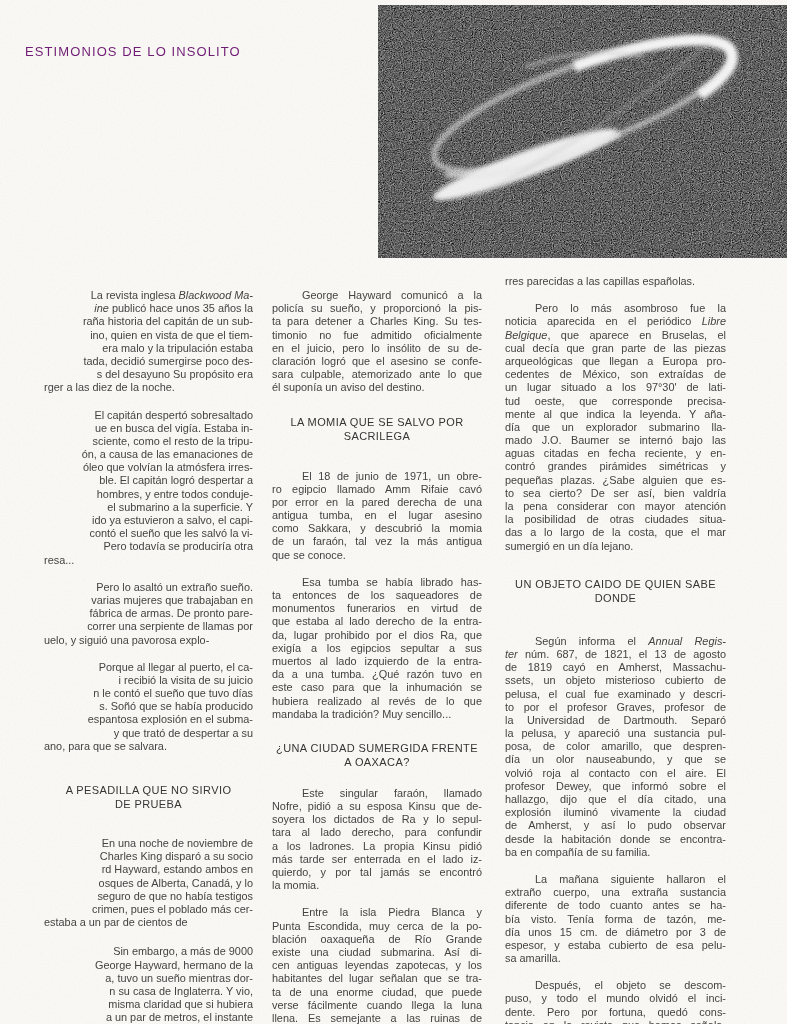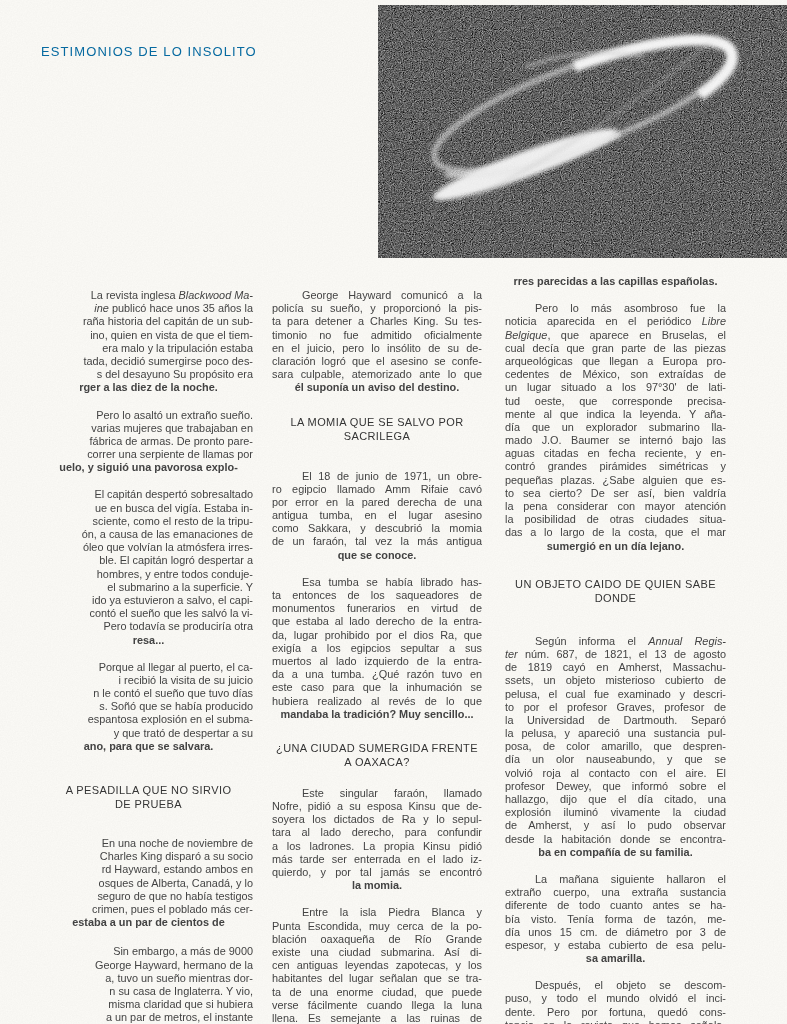--- a/index.html
+++ b/index.html
@@ -1,32 +1,32 @@
 <!DOCTYPE html>
 <html><head>
 <meta charset="utf-8">
 <style>
   html,body{margin:0;padding:0;background:#e8e8e4;}
   .page{position:relative;width:787px;height:1024px;background:#fbfaf6;overflow:hidden;
         font-family:"Liberation Sans",sans-serif;color:#424242;}
-  .kicker{position:absolute;left:41px;top:44px;font-size:13px;letter-spacing:1.1px;color:#0369a1;}
+  .kicker{position:absolute;left:25px;top:44px;font-size:13px;letter-spacing:1.1px;color:#701a75;}
   .title{position:absolute;left:49px;top:88px;}
   .title .tl{font-size:33px;font-weight:700;letter-spacing:2.5px;word-spacing:13px;line-height:37px;
              color:#161616;-webkit-text-stroke:1.2px #161616;
              font-family:"DejaVu Sans","Liberation Sans",sans-serif;white-space:nowrap;}
   .photo{position:absolute;left:378px;top:5px;width:409px;height:253px;}
   .photo svg{display:block;}
   .col{position:absolute;top:275px;}
   .col0{left:44px;width:209px;}
   .col1{left:272px;width:210px;}
   .col2{left:505px;width:221px;}
   .line{font-size:10.9px;line-height:13.2px;height:13.2px;color:#424242;overflow:visible;}
   .j{text-align:justify;text-align-last:justify;}
   .r{text-align:right;}
-  .l{text-align:center;font-weight:bold;}
+  .l{text-align:left;}
   .ind{padding-left:30px;margin-top:14px;}
   .block.h{margin:20px 0 18px;}
   .hl{text-align:center;font-size:11px;line-height:14px;height:14px;letter-spacing:.4px;color:#333;font-weight:400;}
   i{font-style:italic;}
   .noise{position:absolute;left:0;top:0;width:787px;height:1024px;pointer-events:none;opacity:.5;}
 </style>
 </head>
 <body>
 
 <div class="page">
@@ -63,40 +63,40 @@
       <div class="block p">
         <div class="line r ind">La revista inglesa <i>Blackwood Ma-</i></div>
         <div class="line r"><i>ine</i> publicó hace unos 35 años la</div>
         <div class="line r">raña historia del capitán de un sub-</div>
         <div class="line r">ino, quien en vista de que el tiem-</div>
         <div class="line r">era malo y la tripulación estaba</div>
         <div class="line r">tada, decidió sumergirse poco des-</div>
         <div class="line r">s del desayuno Su propósito era</div>
         <div class="line l">rger a las diez de la noche.</div>
       </div>
-      <div class="block p" style="margin-top: 4px;">
-        <div class="line r ind">Pero lo asaltó un extraño sueño.</div>
-        <div class="line r">varias mujeres que trabajaban en</div>
-        <div class="line r">fábrica de armas. De pronto pare-</div>
-        <div class="line r">correr una serpiente de llamas por</div>
-        <div class="line l">uelo, y siguió una pavorosa explo-</div>
-      </div>
       <div class="block p" style="margin-top: 10px;">
         <div class="line r ind">El capitán despertó sobresaltado</div>
         <div class="line r">ue en busca del vigía. Estaba in-</div>
         <div class="line r">sciente, como el resto de la tripu-</div>
         <div class="line r">ón, a causa de las emanaciones de</div>
         <div class="line r">óleo que volvían la atmósfera irres-</div>
         <div class="line r">ble. El capitán logró despertar a</div>
         <div class="line r">hombres, y entre todos conduje-</div>
         <div class="line r">el submarino a la superficie. Y</div>
         <div class="line r">ido ya estuvieron a salvo, el capi-</div>
         <div class="line r">contó el sueño que les salvó la vi-</div>
         <div class="line r">Pero todavía se produciría otra</div>
         <div class="line l">resa...</div>
+      </div>
+      <div class="block p" style="margin-top: 4px;">
+        <div class="line r ind">Pero lo asaltó un extraño sueño.</div>
+        <div class="line r">varias mujeres que trabajaban en</div>
+        <div class="line r">fábrica de armas. De pronto pare-</div>
+        <div class="line r">correr una serpiente de llamas por</div>
+        <div class="line l">uelo, y siguió una pavorosa explo-</div>
       </div>
       <div class="block p" style="margin-top: 2px;">
         <div class="line r ind">Porque al llegar al puerto, el ca-</div>
         <div class="line r">i recibió la visita de su juicio</div>
         <div class="line r">n le contó el sueño que tuvo días</div>
         <div class="line r">s. Soñó que se había producido</div>
         <div class="line r">espantosa explosión en el subma-</div>
         <div class="line r">y que trató de despertar a su</div>
         <div class="line l">ano, para que se salvara.</div>
       </div>

